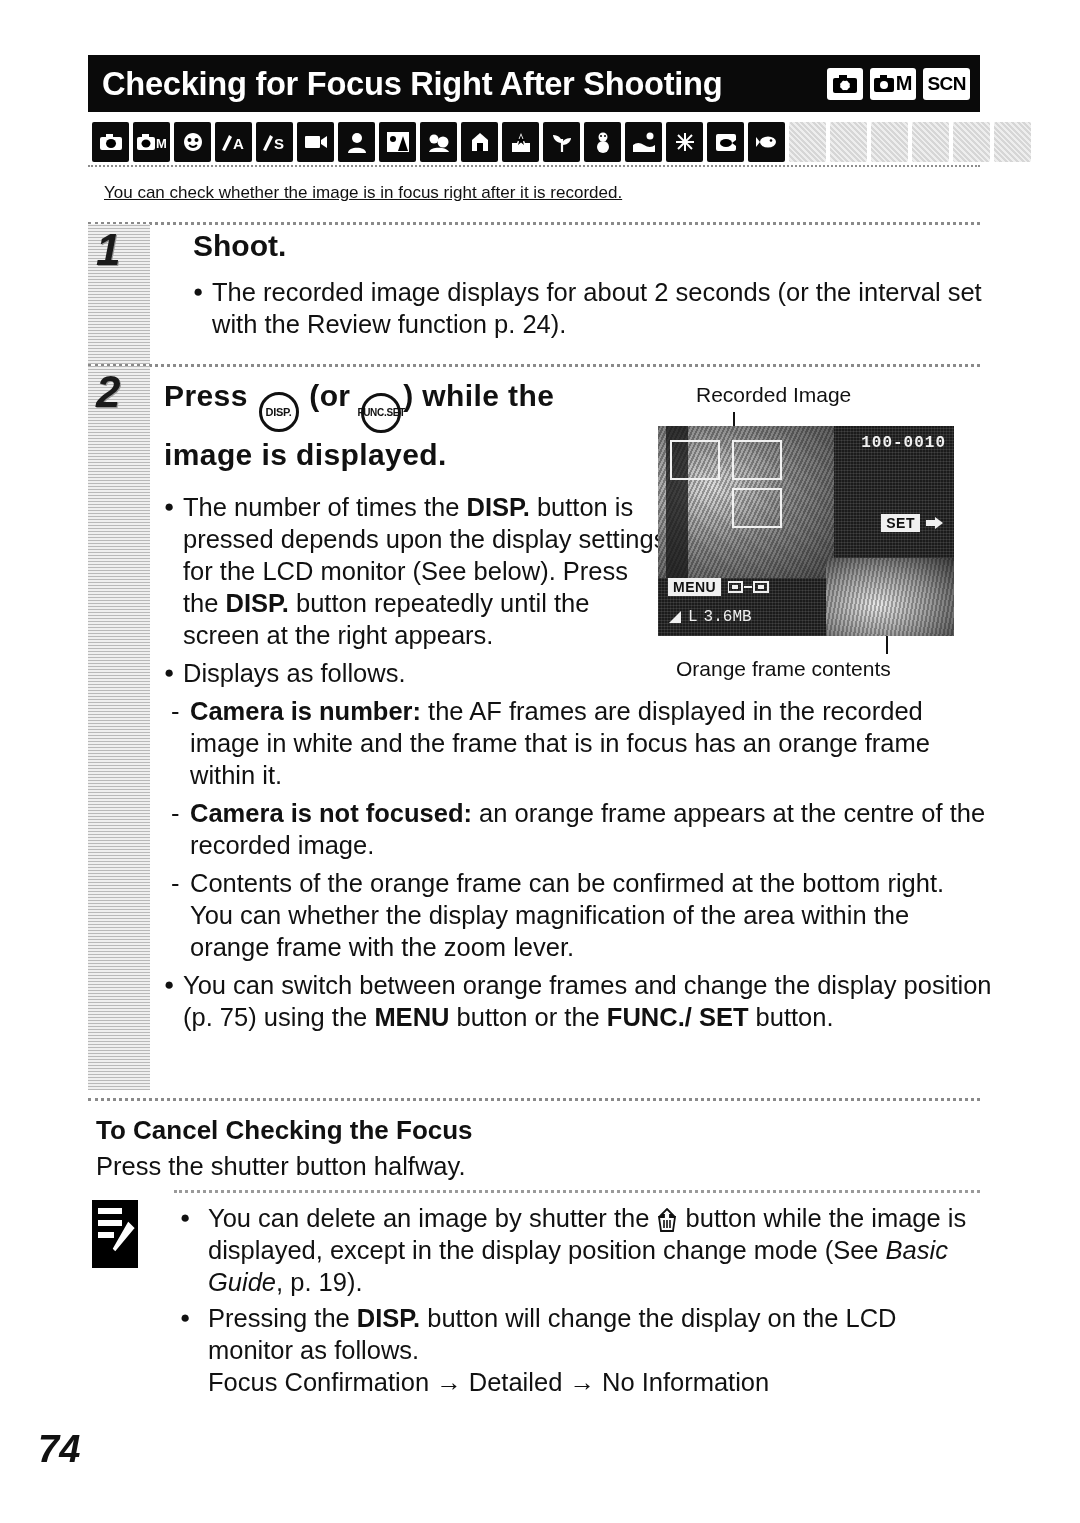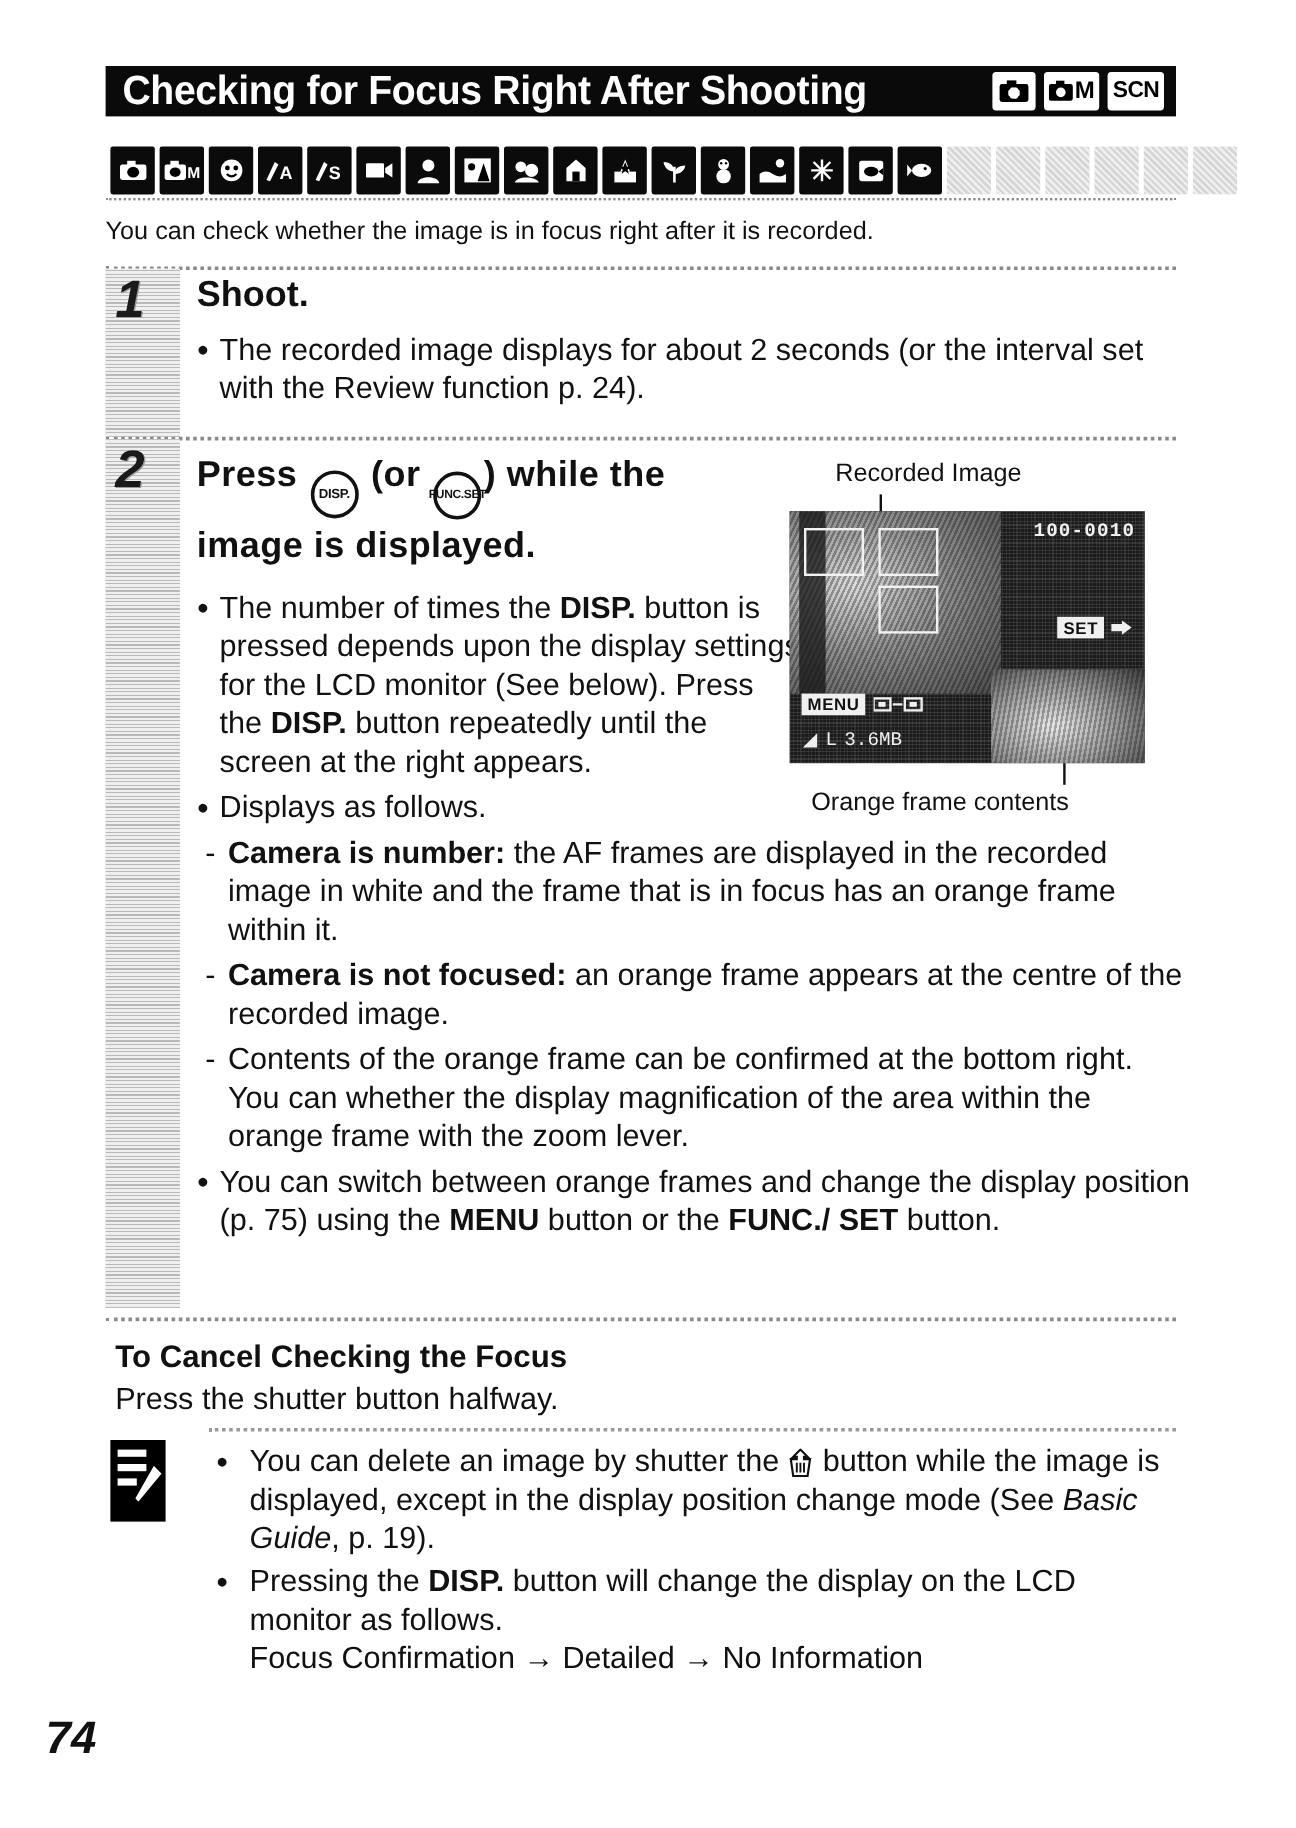--- a/index.html
+++ b/index.html
@@ -5,21 +5,21 @@
   html,body{margin:0;padding:0;background:#fff;}
   body{
     width:1080px;height:1523px;position:relative;overflow:hidden;
     font-family:"Liberation Sans",sans-serif;color:#111;
     -webkit-font-smoothing:none;
   }
   .page{position:absolute;inset:0;}
 
   
   .header-bar{
-    position:absolute;left:88px;top:55px;width:892px;height:42px;
+    position:absolute;left:88px;top:55px;width:892px;height:57px;
     background:#0a0a0a;display:flex;align-items:center;
   }
   .header-title{
     color:#fff;font-size:34px;font-weight:bold;letter-spacing:-0.3px;
     margin-left:14px;white-space:nowrap;font-stretch:condensed;
     transform:scaleX(0.96);transform-origin:left center;
   }
   .mode-badges{position:absolute;right:10px;top:50%;transform:translateY(-50%);display:flex;gap:7px;}
   .badge{
     background:#fff;color:#000;height:32px;min-width:36px;border-radius:3px;
@@ -39,22 +39,22 @@
     width:37px;height:40px;background:#0b0b0b;border-radius:2px;
     display:flex;align-items:center;justify-content:center;flex:0 0 auto;
     color:#fff;font-size:18px;font-weight:bold;line-height:1;overflow:hidden;
   }
   .mi.off{background:#e2e2e2;color:#c0c0c0;
     background-image:repeating-linear-gradient(45deg,#d6d6d6 0 2px,#eee 2px 4px);}
   .mi svg{display:block;}
 
   
   .intro{
-    position:absolute;left:88px;top:177px;width:884px;
-    font-size:21px;line-height:31px;
+    position:absolute;left:104px;top:177px;width:884px;
+    font-size:17px;line-height:31px;text-decoration:underline;
   }
 
   
   .step{position:absolute;left:88px;}
   .gutter{
     position:absolute;left:0;top:0;width:62px;
     background-image:repeating-linear-gradient(0deg,#b9b9b9 0 1px,#efefef 1px 3px),
                      repeating-linear-gradient(90deg,#c9c9c9 0 1px,#f4f4f4 1px 3px);
     background-color:#e8e8e8;
   }
@@ -307,21 +307,21 @@
     <div class="mi off"></div>
   </div>
 
   <div class="intro">You can check whether the image is in focus right after it is recorded.</div>
 
   <div class="step" style="top:222px;">
     <div class="dashline" style="top:0;"></div>
     <div class="gutter" style="top:2px;height:140px;">
       <div class="stepnum">1</div>
     </div>
-    <div class="step-body" style="top:6px;width:816px;">
+    <div class="step-body" style="top:6px;width:816px;margin-left:29px;">
       <div class="step-head">Shoot.</div>
       <div class="bl" style="margin-top:12px;">The recorded image displays for about 2 seconds (or the interval set with the Review function p. 24).</div>
     </div>
   </div>
 
   <div class="step" style="top:364px;">
     <div class="dashline" style="top:0;"></div>
     <div class="gutter" style="top:2px;height:724px;">
       <div class="stepnum">2</div>
     </div>

